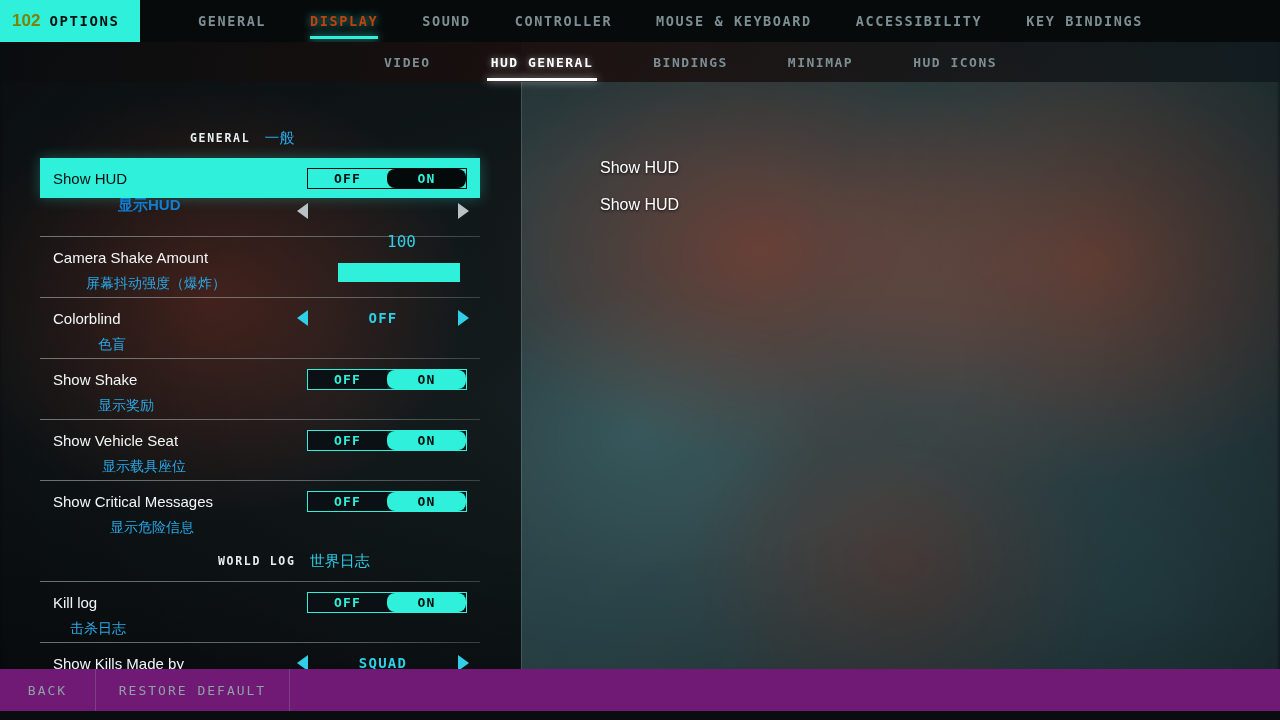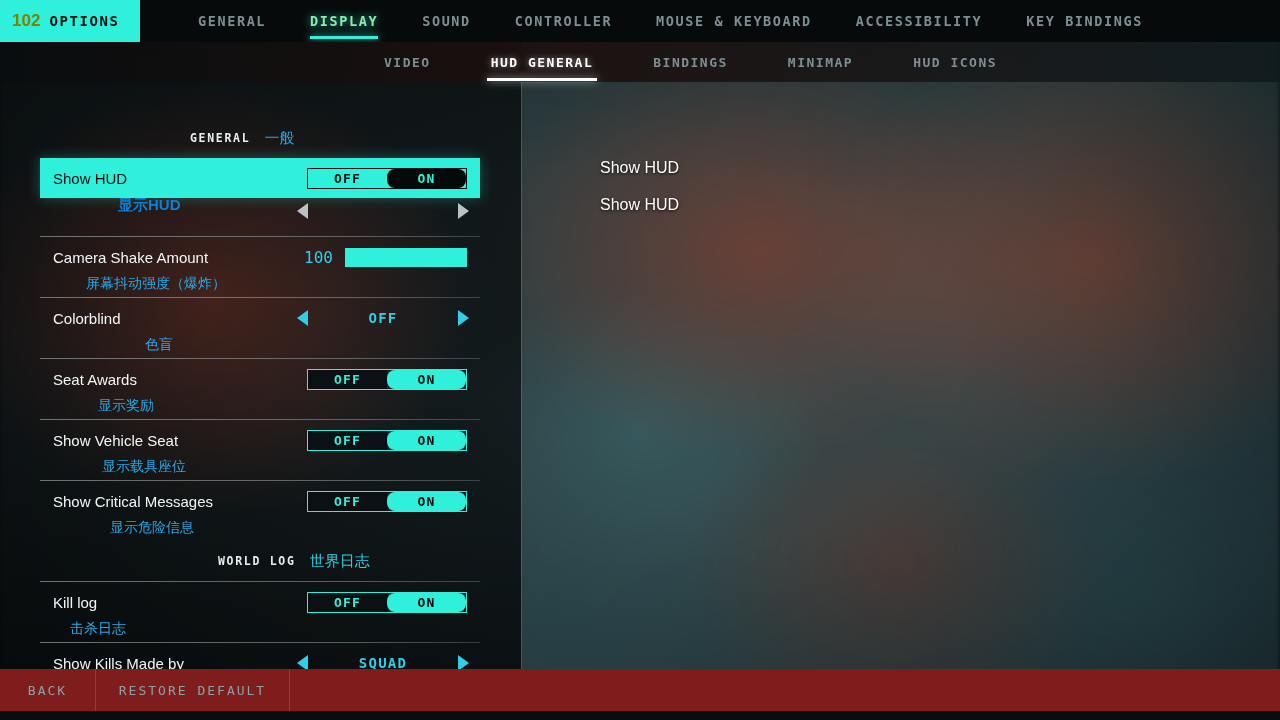--- a/index.html
+++ b/index.html
@@ -80,21 +80,21 @@
   }
   .main-tab {
     position: relative;
     font-family: "DejaVu Sans Mono", monospace;
     font-size: 13.5px; font-weight: bold;
     letter-spacing: 1.6px;
     color: #7d8f94;
     padding: 0 22px;
     height: 42px; display: flex; align-items: center;
   }
-  .main-tab.active { color: #86efac; text-shadow: 0 0 8px rgba(47,240,218,0.75); }
+  .main-tab.active { color: #c2410c; text-shadow: 0 0 8px rgba(47,240,218,0.75); }
   .main-tab.active::after {
     content: ""; position: absolute;
     left: 22px; right: 22px; bottom: 3px; height: 3px;
     background: #2ff0da;
     box-shadow: 0 0 9px rgba(47,240,218,0.9);
   }
 
   
   .subtabs {
     position: absolute; left: 0; top: 42px;
@@ -220,21 +220,22 @@
   .arrow-value {
     font-family: "DejaVu Sans Mono", monospace;
     font-size: 14px; font-weight: bold;
     letter-spacing: 1.3px;
     color: #2fcfe8;
   }
 
   
   .slider-wrap {
     display: flex; align-items: center; gap: 12px;
-    margin-right: 13px;
+    margin-right: 20px;
+    flex-direction: column;
   }
   .slider-value {
     font-family: "DejaVu Sans Mono", monospace;
     font-size: 16px;
     color: #2fcfe8;
     min-width: 34px; text-align: right;
   }
   .slider-track {
     width: 122px; height: 19px;
     border: 1.5px solid #2ff0da;
@@ -291,21 +292,21 @@
     width: 1px; height: 596px;
     background: rgba(200,215,220,0.18);
     z-index: 5;
   }
 
   
   .bottombar {
     position: absolute;
     left: 0; bottom: 0;
     width: 1280px; height: 42px;
-    background: #7f1d1d;
+    background: #701a75;
     display: flex; align-items: stretch;
     z-index: 6;
   }
   .bottom-btn {
     display: flex; align-items: center; justify-content: center;
     font-family: "DejaVu Sans Mono", monospace;
     font-size: 13px;
     letter-spacing: 2px;
     color: #8fa0a5;
     border-right: 1px solid rgba(150,165,170,0.28);
@@ -389,27 +390,27 @@
 
     <div class="row">
       <span class="row-label">Colorblind</span>
       <div class="arrows">
         <span class="arrow left"></span>
         <span class="arrow-value">OFF</span>
         <span class="arrow right"></span>
       </div>
     </div>
     <div class="row-sub">
-      <span class="cn" style="left:58px;margin-left:47px;">色盲</span>
-    </div>
-
-    <div class="sep"></div>
-
-    <div class="row">
-      <span class="row-label">Seat Awards</span>
+      <span class="cn" style="left:58px;">色盲</span>
+    </div>
+
+    <div class="sep"></div>
+
+    <div class="row">
+      <span class="row-label">Show Shake</span>
       <div class="toggle">
         <span class="seg off">OFF</span>
         <span class="seg on">ON</span>
       </div>
     </div>
     <div class="row-sub">
       <span class="cn" style="left:58px;">显示奖励</span>
     </div>
 
     <div class="sep"></div>

